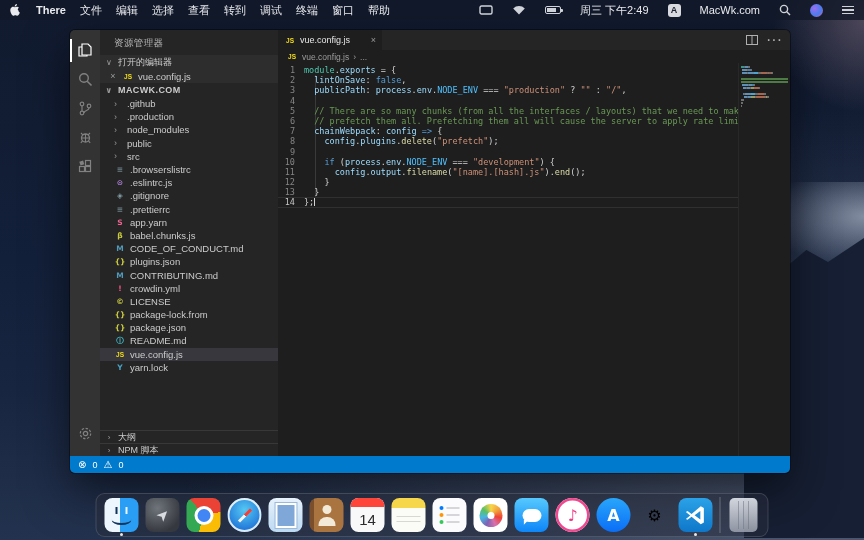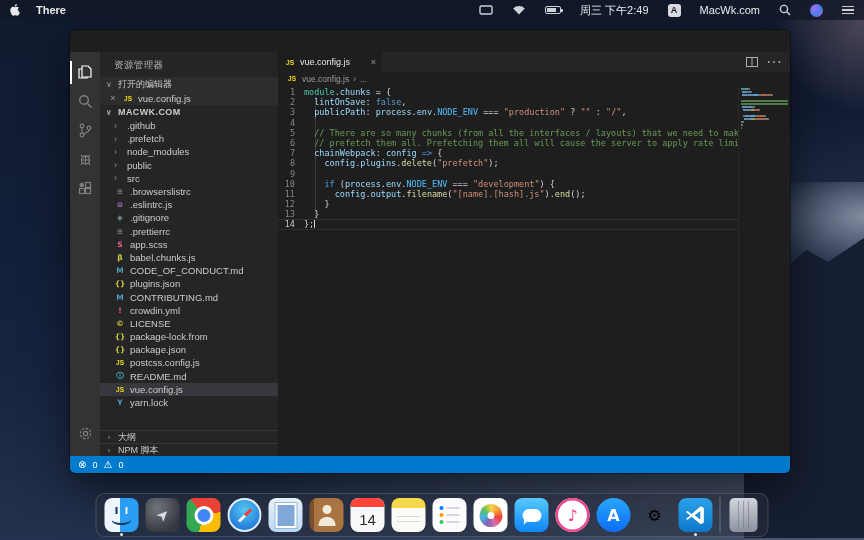--- a/index.html
+++ b/index.html
@@ -35,21 +35,21 @@
   
   .window { position:absolute; left:70px; top:30px; width:720px; height:443px; border-radius:5px;
     background:#1e1e1e; box-shadow:0 18px 45px rgba(0,0,0,.55), 0 0 0 1px rgba(0,0,0,.4); overflow:hidden;
     display:flex; flex-direction:column; }
   .titlebar { height:18px; background:linear-gradient(180deg,#3d3d3e,#333334); display:flex;
     align-items:center; justify-content:center; position:relative; flex:0 0 auto; }
   .tl { position:absolute; left:8px; display:flex; gap:5px; }
   .tl span { width:8px; height:8px; border-radius:50%; display:block; }
   .tl-close { background:#ff5f57; } .tl-min { background:#febc2e; } .tl-max { background:#28c840; }
   .win-title { font-size:9.5px; color:#b6b6b6; }
-  .win-body { flex:1; display:flex; min-height:0;margin-top:22px; }
+  .win-body { flex:1; display:flex; min-height:0; }
   
   .actbar { width:30px; background:#333333; display:flex; flex-direction:column; align-items:center;
     padding-top:6px; flex:0 0 auto; }
   .act-ic { width:30px; height:29px; display:flex; align-items:center; justify-content:center;
     color:#818181; position:relative; }
   .act-ic.active { color:#ffffff; }
   .act-ic.active::before { content:""; position:absolute; left:0; top:3px; bottom:3px; width:2px; background:#fff; }
   .act-bottom { margin-top:auto; margin-bottom:8px; }
   
   .sidebar { width:178px; background:#252526; color:#cccccc; font-size:9.5px; display:flex;
@@ -166,20 +166,21 @@
 <div class="wp-light"></div>
 <div class="wp-ridge"></div>
 
 <div class="menubar">
   <span class="apple">
     <svg width="11" height="13" viewBox="0 0 11 13">
         <path fill="#e9eaee" d="M9.1 6.9c0-1.6 1.3-2.4 1.4-2.4C9.8 3.4 8.6 3.3 8.2 3.3c-1 -.1-1.9.6-2.4.6-.5 0-1.3-.6-2.1-.6C2.6 3.3 1.5 4 .9 5.1c-1.2 2.1-.3 5.2.9 6.9.6.8 1.3 1.8 2.2 1.7.9 0 1.2-.6 2.3-.6 1.1 0 1.4.6 2.3.6.9 0 1.5-.8 2.1-1.7.7-1 .9-1.9.9-2 0 0-1.8-.7-1.8-2.7zM7.5 2.2c.5-.6.8-1.4.7-2.2-.7 0-1.5.5-2 1-.4.5-.8 1.3-.7 2.1.8.1 1.5-.4 2-1z" transform="scale(.85)"></path>
       </svg>
   </span>
   <span class="appname">There</span>
+  <span id="menu-items"><span class="menu-item">文件</span><span class="menu-item">编辑</span><span class="menu-item">选择</span><span class="menu-item">查看</span><span class="menu-item">转到</span><span class="menu-item">调试</span><span class="menu-item">终端</span><span class="menu-item">窗口</span><span class="menu-item">帮助</span></span>
   <span class="mb-right">
     <span class="mb-ic">
       <svg width="14" height="11" viewBox="0 0 14 11">
           <rect x="1" y="1" width="12" height="8" rx="1.5" fill="none" stroke="#cfd2d8" stroke-width="1.4"></rect>
         </svg>
     </span>
     <span class="mb-ic">
       <svg width="14" height="11" viewBox="0 0 14 11">
           <path d="M7 9.5 L1.2 3.4 A8.5 8.5 0 0 1 12.8 3.4 Z" fill="#cfd2d8"></path>
         </svg>
@@ -264,21 +265,21 @@
         <span class="chev">∨</span>
         <span>MACWK.COM</span>
       </div>
       <div class="tree" id="file-tree">
           <div class="tree-row">
             <span class="chev">›</span>
             <span>.github</span>
           </div>
           <div class="tree-row">
             <span class="chev">›</span>
-            <span>.prefetch</span>
+            <span>.production</span>
           </div>
           <div class="tree-row">
             <span class="chev">›</span>
             <span>node_modules</span>
           </div>
           <div class="tree-row">
             <span class="chev">›</span>
             <span>public</span>
           </div>
           <div class="tree-row">
@@ -296,21 +297,21 @@
           <div class="tree-row">
             <span class="fico" style="color: rgb(127, 154, 163);">◈</span>
             <span>.gitignore</span>
           </div>
           <div class="tree-row">
             <span class="fico" style="color: rgb(109, 128, 134);">≡</span>
             <span>.prettierrc</span>
           </div>
           <div class="tree-row">
             <span class="fico" style="color: rgb(240, 98, 146);">S</span>
-            <span>app.scss</span>
+            <span>app.yarn</span>
           </div>
           <div class="tree-row">
             <span class="fico" style="color: rgb(203, 203, 65);">β</span>
             <span>babel.chunks.js</span>
           </div>
           <div class="tree-row">
             <span class="fico" style="color: rgb(81, 154, 186);">M</span>
             <span>CODE_OF_CONDUCT.md</span>
           </div>
           <div class="tree-row">
@@ -329,24 +330,20 @@
             <span class="fico" style="color: rgb(203, 203, 65);">©</span>
             <span>LICENSE</span>
           </div>
           <div class="tree-row">
             <span class="fico" style="color: rgb(203, 203, 65);">{}</span>
             <span>package-lock.from</span>
           </div>
           <div class="tree-row">
             <span class="fico" style="color: rgb(203, 203, 65);">{}</span>
             <span>package.json</span>
-          </div>
-          <div class="tree-row">
-            <span class="js-badge">JS</span>
-            <span>postcss.config.js</span>
           </div>
           <div class="tree-row">
             <span class="fico" style="color: rgb(73, 197, 211);">ⓘ</span>
             <span>README.md</span>
           </div>
           <div class="tree-row selected">
             <span class="js-badge">JS</span>
             <span>vue.config.js</span>
           </div>
           <div class="tree-row">
@@ -384,21 +381,21 @@
         </div>
       </div>
       <div class="breadcrumb">
         <span class="js-badge">JS</span>
         <span>vue.config.js</span>
         <span>›</span>
         <span>...</span>
       </div>
       <div class="code-area" id="code-area">
         <div class="indent-guide"></div>
-        <div class="code-line"><span class="ln">1</span><span class="lc"><span class="tk-t">module</span><span class="tk-o">.</span><span class="tk-p">chunks</span><span class="tk-o"> = {</span></span></div>
+        <div class="code-line"><span class="ln">1</span><span class="lc"><span class="tk-t">module</span><span class="tk-o">.</span><span class="tk-p">exports</span><span class="tk-o"> = {</span></span></div>
           <div class="code-line"><span class="ln">2</span><span class="lc"><span class="tk-o">  </span><span class="tk-p">lintOnSave</span><span class="tk-o">: </span><span class="tk-k">false</span><span class="tk-o">,</span></span></div>
           <div class="code-line"><span class="ln">3</span><span class="lc"><span class="tk-o">  </span><span class="tk-p">publicPath</span><span class="tk-o">: </span><span class="tk-p">process</span><span class="tk-o">.</span><span class="tk-p">env</span><span class="tk-o">.</span><span class="tk-n">NODE_ENV</span><span class="tk-o"> === </span><span class="tk-s">"production"</span><span class="tk-o"> ? </span><span class="tk-s">""</span><span class="tk-o"> : </span><span class="tk-s">"/"</span><span class="tk-o">,</span></span></div>
           <div class="code-line"><span class="ln">4</span><span class="lc"></span></div>
           <div class="code-line"><span class="ln">5</span><span class="lc"><span class="tk-c">  // There are so many chunks (from all the interfaces / layouts) that we need to make sure to</span></span></div>
           <div class="code-line"><span class="ln">6</span><span class="lc"><span class="tk-c">  // prefetch them all. Prefetching them all will cause the server to apply rate limits in mos</span></span></div>
           <div class="code-line"><span class="ln">7</span><span class="lc"><span class="tk-o">  </span><span class="tk-p">chainWebpack</span><span class="tk-o">: </span><span class="tk-p">config</span><span class="tk-k"> =&gt; </span><span class="tk-o">{</span></span></div>
           <div class="code-line"><span class="ln">8</span><span class="lc"><span class="tk-o">    </span><span class="tk-p">config</span><span class="tk-o">.</span><span class="tk-p">plugins</span><span class="tk-o">.</span><span class="tk-f">delete</span><span class="tk-o">(</span><span class="tk-s">"prefetch"</span><span class="tk-o">);</span></span></div>
           <div class="code-line"><span class="ln">9</span><span class="lc"></span></div>
           <div class="code-line"><span class="ln">10</span><span class="lc"><span class="tk-o">    </span><span class="tk-k">if</span><span class="tk-o"> (</span><span class="tk-p">process</span><span class="tk-o">.</span><span class="tk-p">env</span><span class="tk-o">.</span><span class="tk-n">NODE_ENV</span><span class="tk-o"> === </span><span class="tk-s">"development"</span><span class="tk-o">) {</span></span></div>
           <div class="code-line"><span class="ln">11</span><span class="lc"><span class="tk-o">      </span><span class="tk-p">config</span><span class="tk-o">.</span><span class="tk-p">output</span><span class="tk-o">.</span><span class="tk-f">filename</span><span class="tk-o">(</span><span class="tk-s">"[name].[hash].js"</span><span class="tk-o">).</span><span class="tk-f">end</span><span class="tk-o">();</span></span></div>

